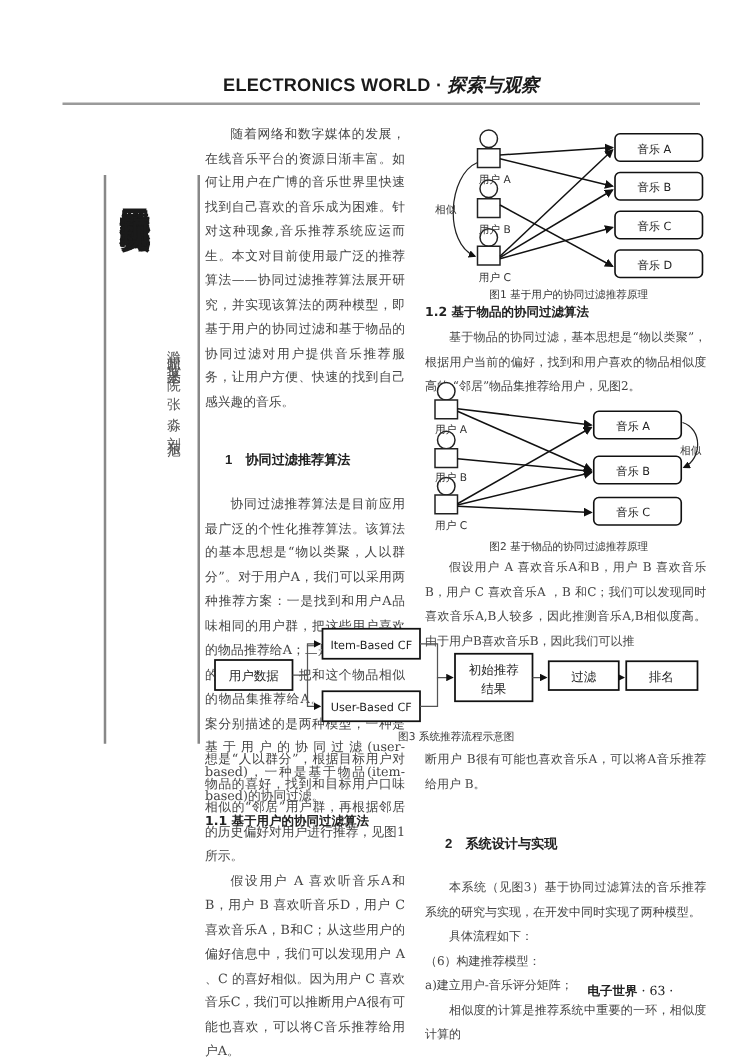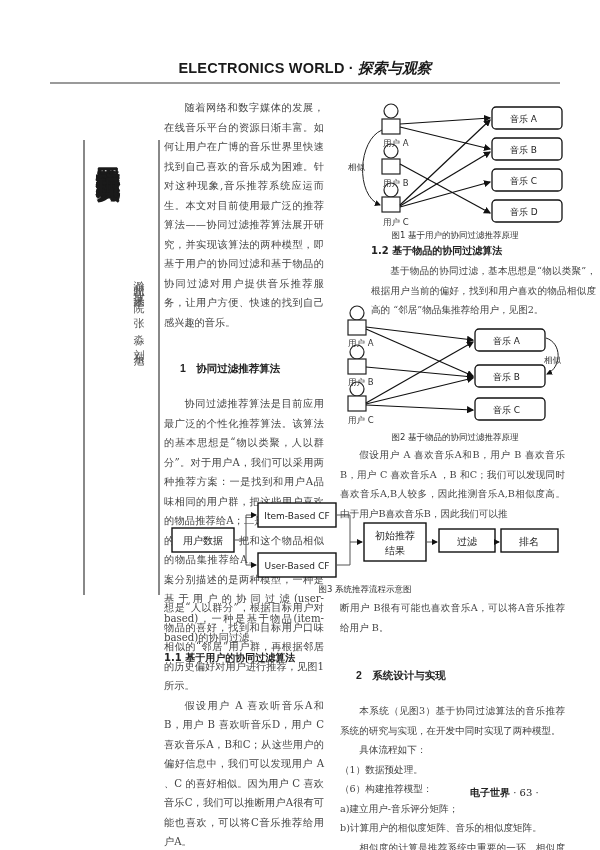--- a/index.html
+++ b/index.html
@@ -99,21 +99,21 @@
     <line x1="60" y1="24" x2="150" y2="18"></line>
     <line x1="60" y1="27" x2="150" y2="49"></line>
     <line x1="60" y1="64" x2="150" y2="113"></line>
     <line x1="60" y1="105" x2="150" y2="20"></line>
     <line x1="60" y1="106" x2="150" y2="52"></line>
     <line x1="60" y1="107" x2="150" y2="82"></line>
   </g>
 </svg>
 <div class="caption" style="left:340px; top:230px; width:230px;">图1 基于用户的协同过滤推荐原理</div>
 
-<div class="col" style="left:340px; top:241px; width:225px; font-size:9.6px;margin-left:31px;">
+<div class="col" style="left:340px; top:241px; width:225px; font-size:9.6px;">
   <div class="h2">1.2  基于物品的协同过滤算法</div>
   <p>基于物品的协同过滤，基本思想是“物以类聚”，根据用户当前的偏好，找到和用户喜欢的物品相似度高的 “邻居”物品集推荐给用户，见图2。</p>
 </div>
 
 <svg style="position:absolute; left:340px; top:305px;" width="230" height="120">
   <g>
       <circle cx="17" cy="8" r="7" fill="#fff" stroke="#222" stroke-width="1.2"></circle>
       <rect x="8" y="15" width="18" height="15" fill="#fff" stroke="#222" stroke-width="1.2"></rect>
     </g>
   <g>
@@ -202,23 +202,21 @@
   <p class="noind">想是“人以群分”，根据目标用户对物品的喜好，找到和目标用户口味相似的“邻居”用户群，再根据邻居的历史偏好对用户进行推荐，见图1所示。</p>
   <p>假设用户 A 喜欢听音乐A和B，用户 B 喜欢听音乐D，用户 C 喜欢音乐A，B和C；从这些用户的偏好信息中，我们可以发现用户 A 、C 的喜好相似。因为用户 C 喜欢音乐C，我们可以推断用户A很有可能也喜欢，可以将C音乐推荐给用户A。</p>
 </div>
 
 <div class="col" style="left:340px; top:598px; width:225px; font-size:9.6px;">
   <p class="noind">断用户 B很有可能也喜欢音乐A，可以将A音乐推荐给用户 B。</p>
   <div style="height:12px"></div>
   <div class="h1">2　系统设计与实现</div>
   <p>本系统（见图3）基于协同过滤算法的音乐推荐系统的研究与实现，在开发中同时实现了两种模型。</p>
   <p>具体流程如下：</p>
-  <p class="noind">（1）数据预处理。</p>
   <p class="noind">（6）构建推荐模型：</p>
   <p class="noind">a)建立用户-音乐评分矩阵；</p>
-  <p class="noind">b)计算用户的相似度矩阵、音乐的相似度矩阵。</p>
   <p>相似度的计算是推荐系统中重要的一环，相似度计算的</p>
 </div>
 
 <div class="footer">
   <span class="brand">电子世界</span>
   <span>· 63 ·</span>
 </div>
 
 </body></html>

